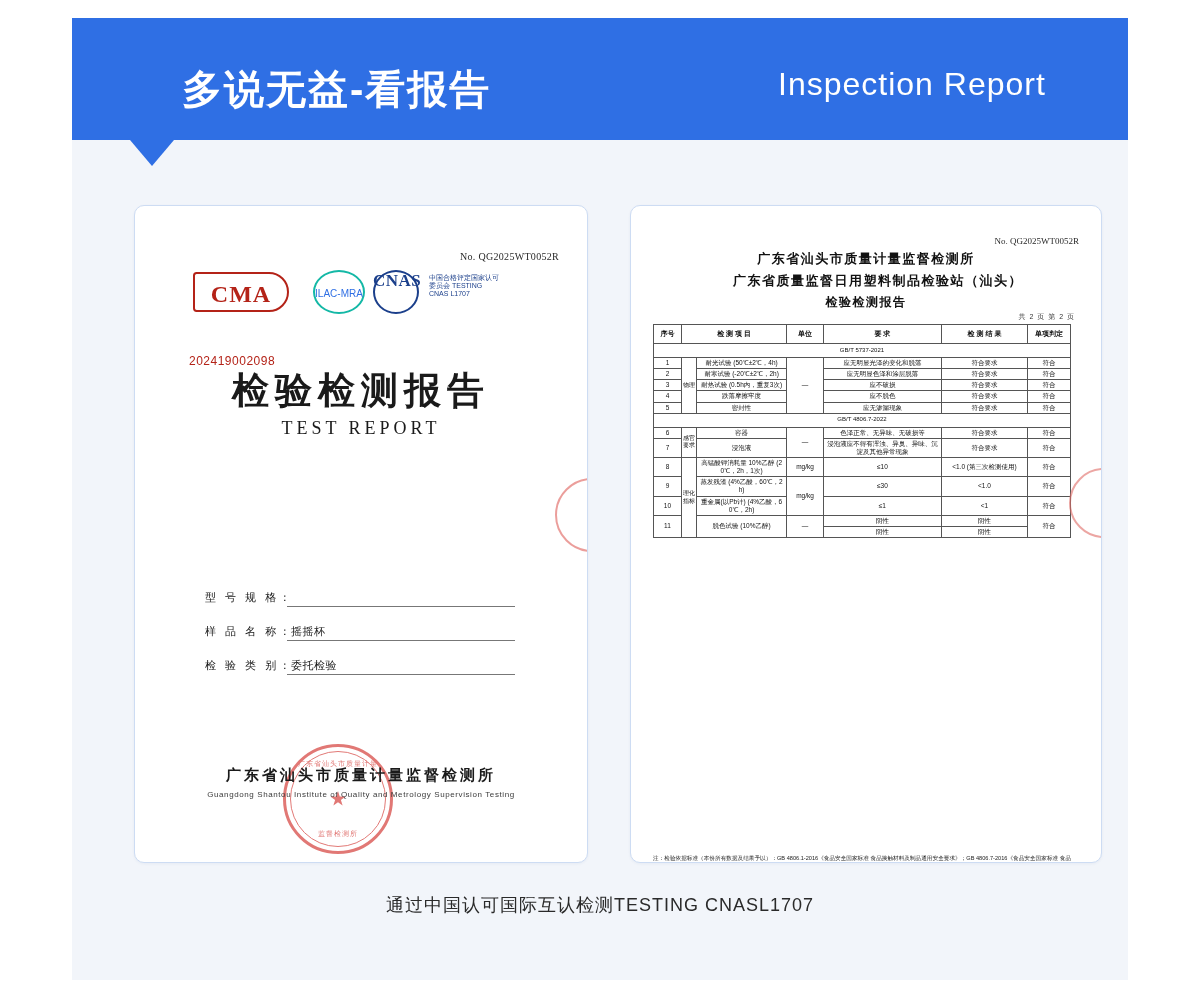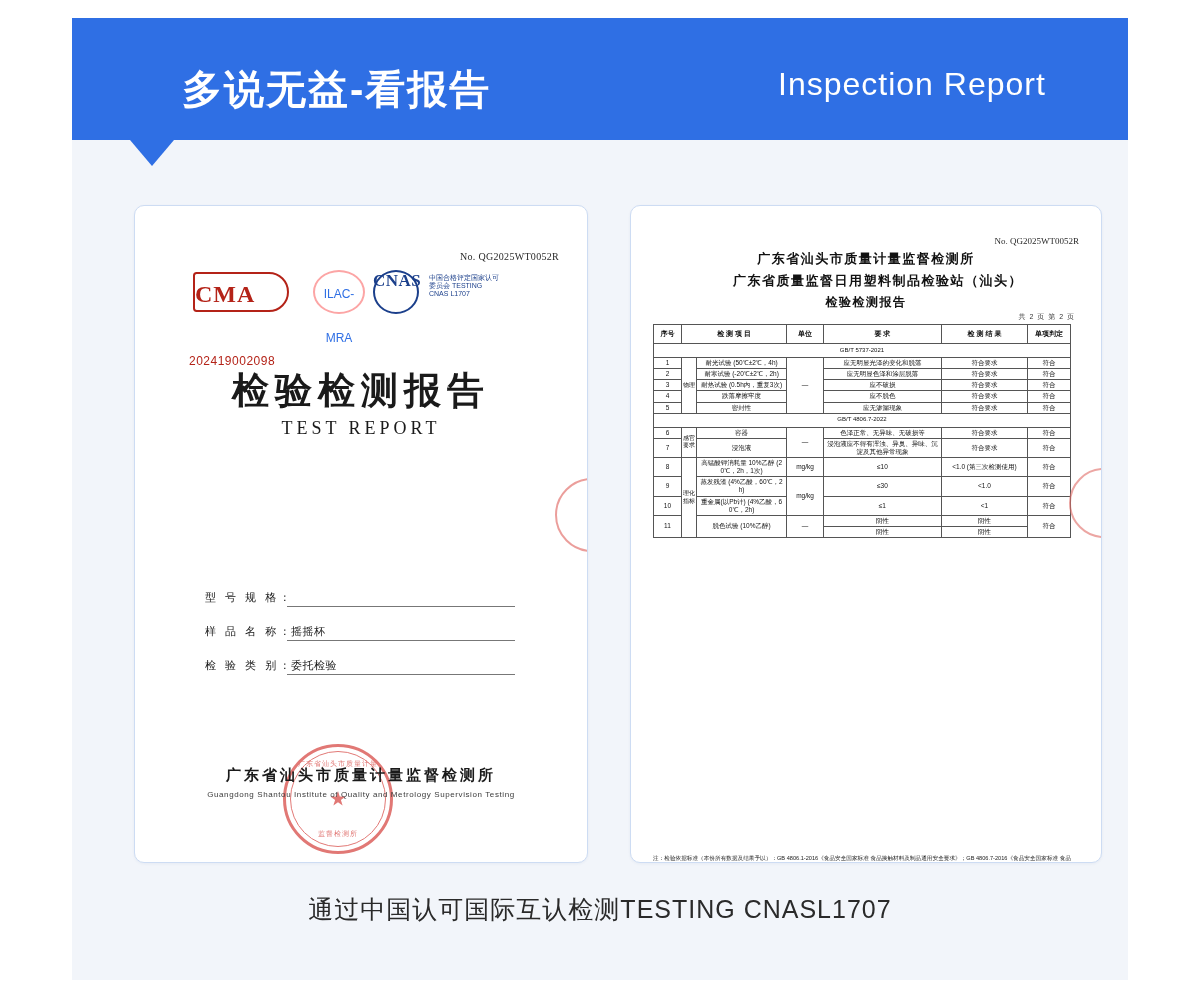--- a/index.html
+++ b/index.html
@@ -106,40 +106,41 @@
     position: absolute;
     left: 10px; top: 4px;
     width: 96px; height: 40px;
     border: 2px solid #b42318;
     border-radius: 4px 22px 22px 4px;
     color: #b42318;
     font-family: "Liberation Serif", serif;
     font-size: 24px;
     font-weight: bold;
     letter-spacing: 1px;
+    text-align: center;
     line-height: 40px;
     box-sizing: border-box;
   }
   .cma-sub {
     position: absolute;
     left: 6px;
     top: 46px;
     font-size: 12px;
     color: #b42318;
     letter-spacing: .5px;
     margin-top: 40px;
   }
   .ilac {
     position: absolute;
     left: 130px; top: 2px;
     width: 52px; height: 44px;
     border-radius: 50%;
-    border: 2px solid #fca5a5;
+    border: 2px solid #14b8a6;
     color: #2f6fe4;
-    font-size: 12px;
+    font-size: 10px;
     text-align: center;
     line-height: 44px;
     box-sizing: border-box;
   }
   .cnas {
     position: absolute;
     left: 190px; top: 2px;
     width: 46px; height: 44px;
     border-radius: 50%;
     border: 2px solid #1b3f8b;
@@ -365,21 +366,21 @@
     border: 2px solid #e06a66;
     border-radius: 50%;
     opacity: .6;
   }
   
   .caption {
     position: absolute;
     left: 0; right: 0;
     top: 893px;
     text-align: center;
-    font-size: 25px;
+    font-size: 18px;
     color: #2a2a2a;
     letter-spacing: 1px;
   }
 </style>
 </head>
 <body>
 
 <div class="page">
 
   <div class="panel"></div>

